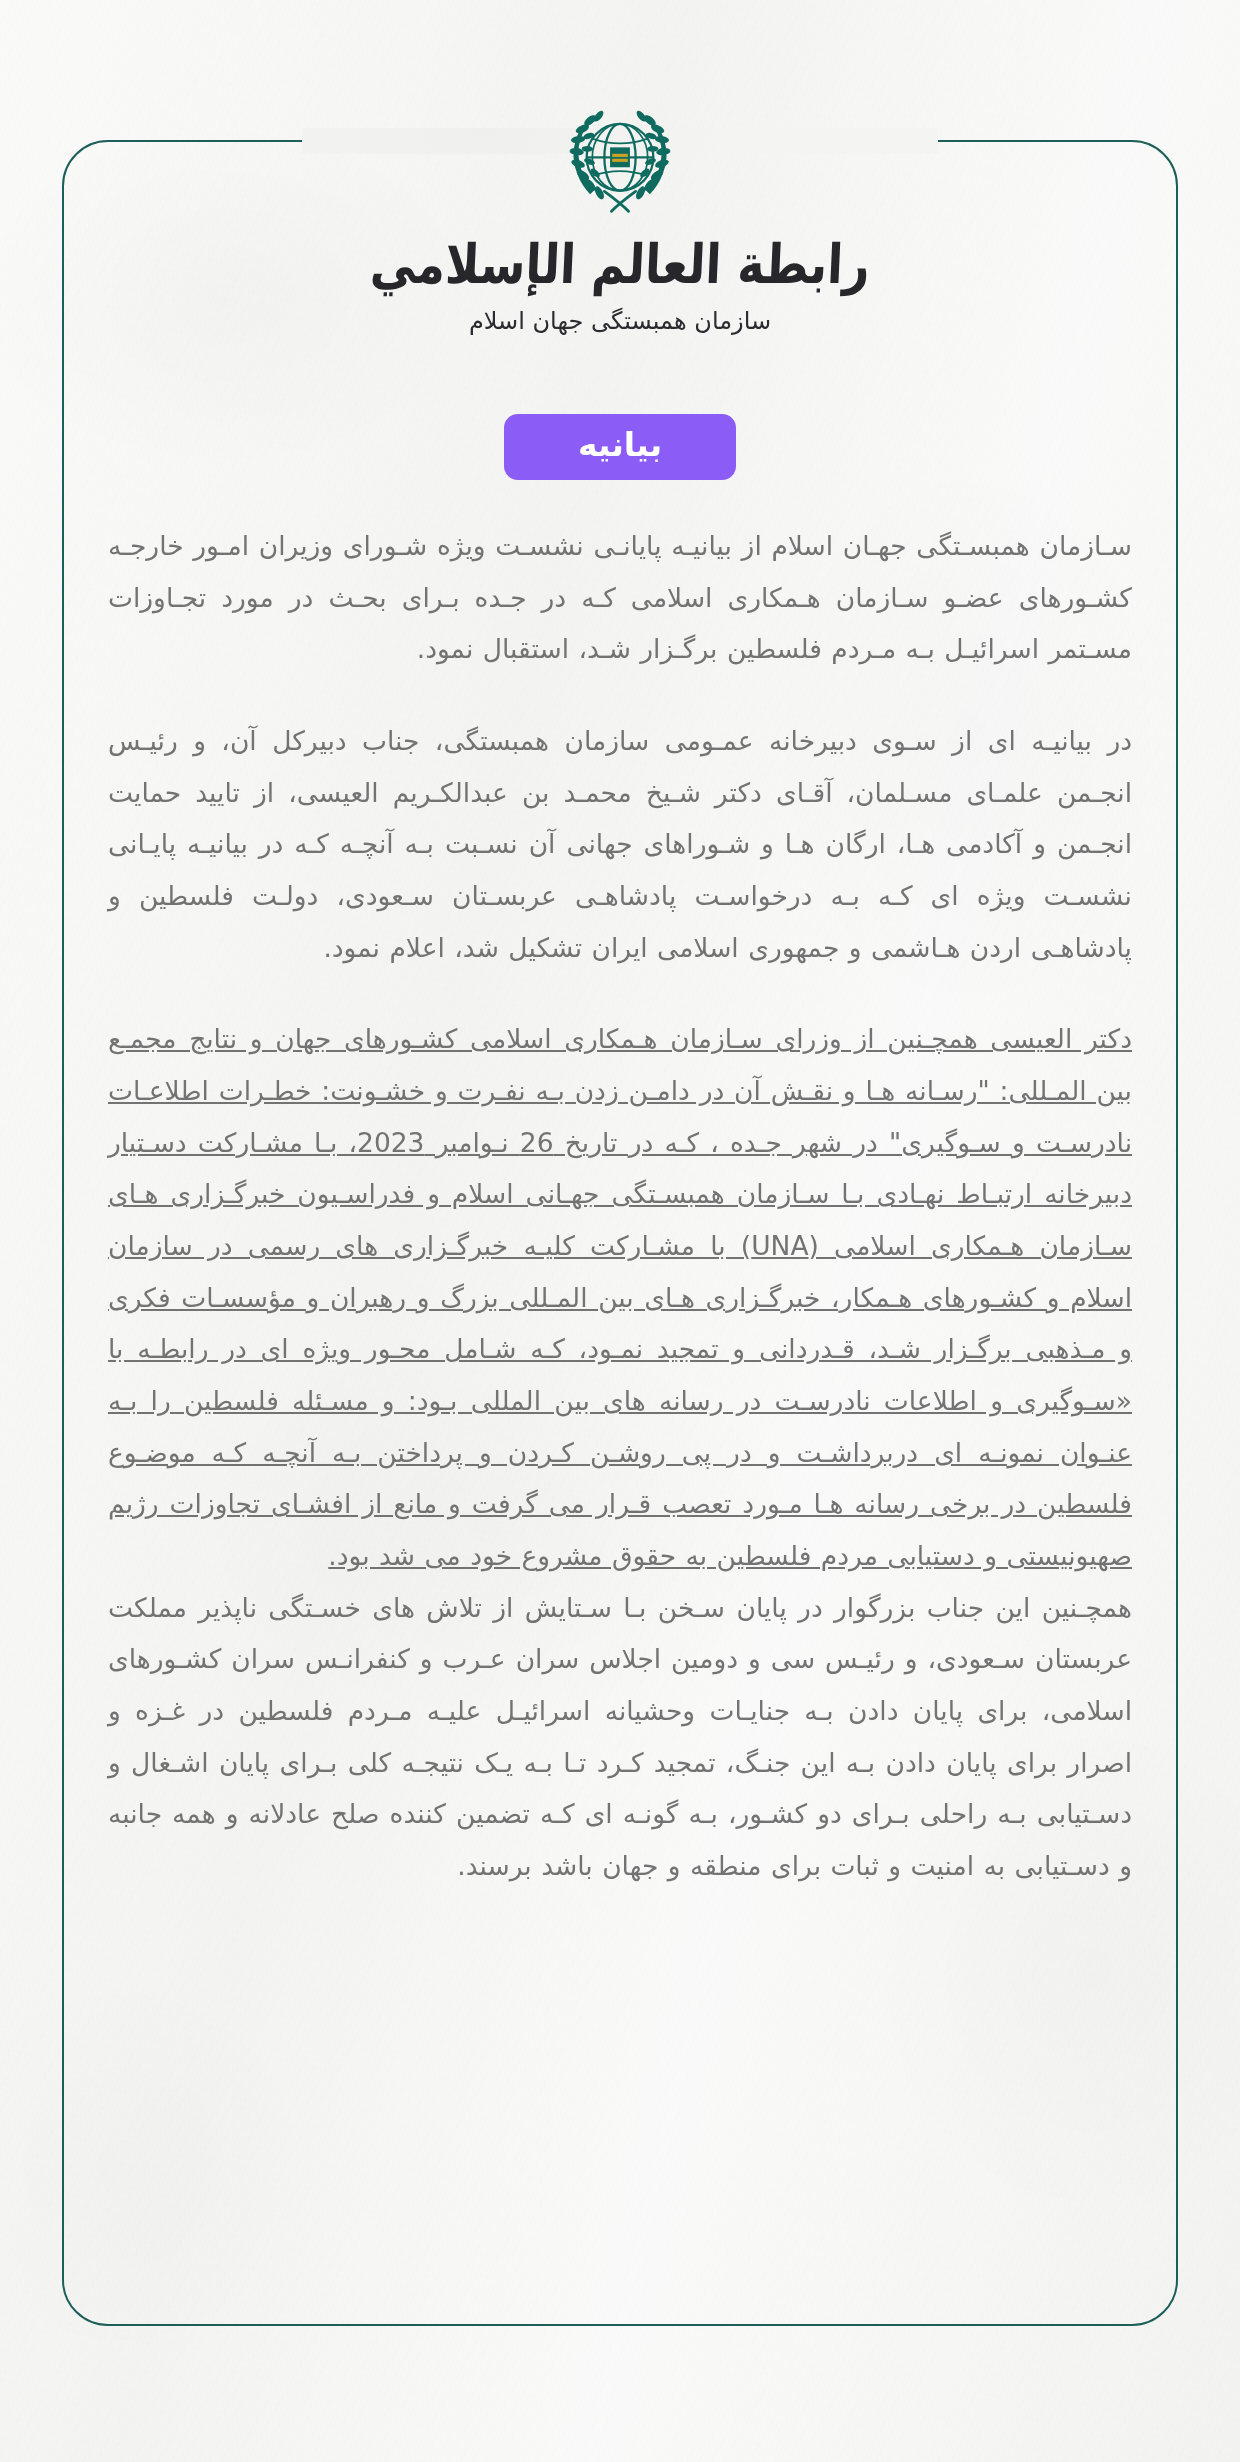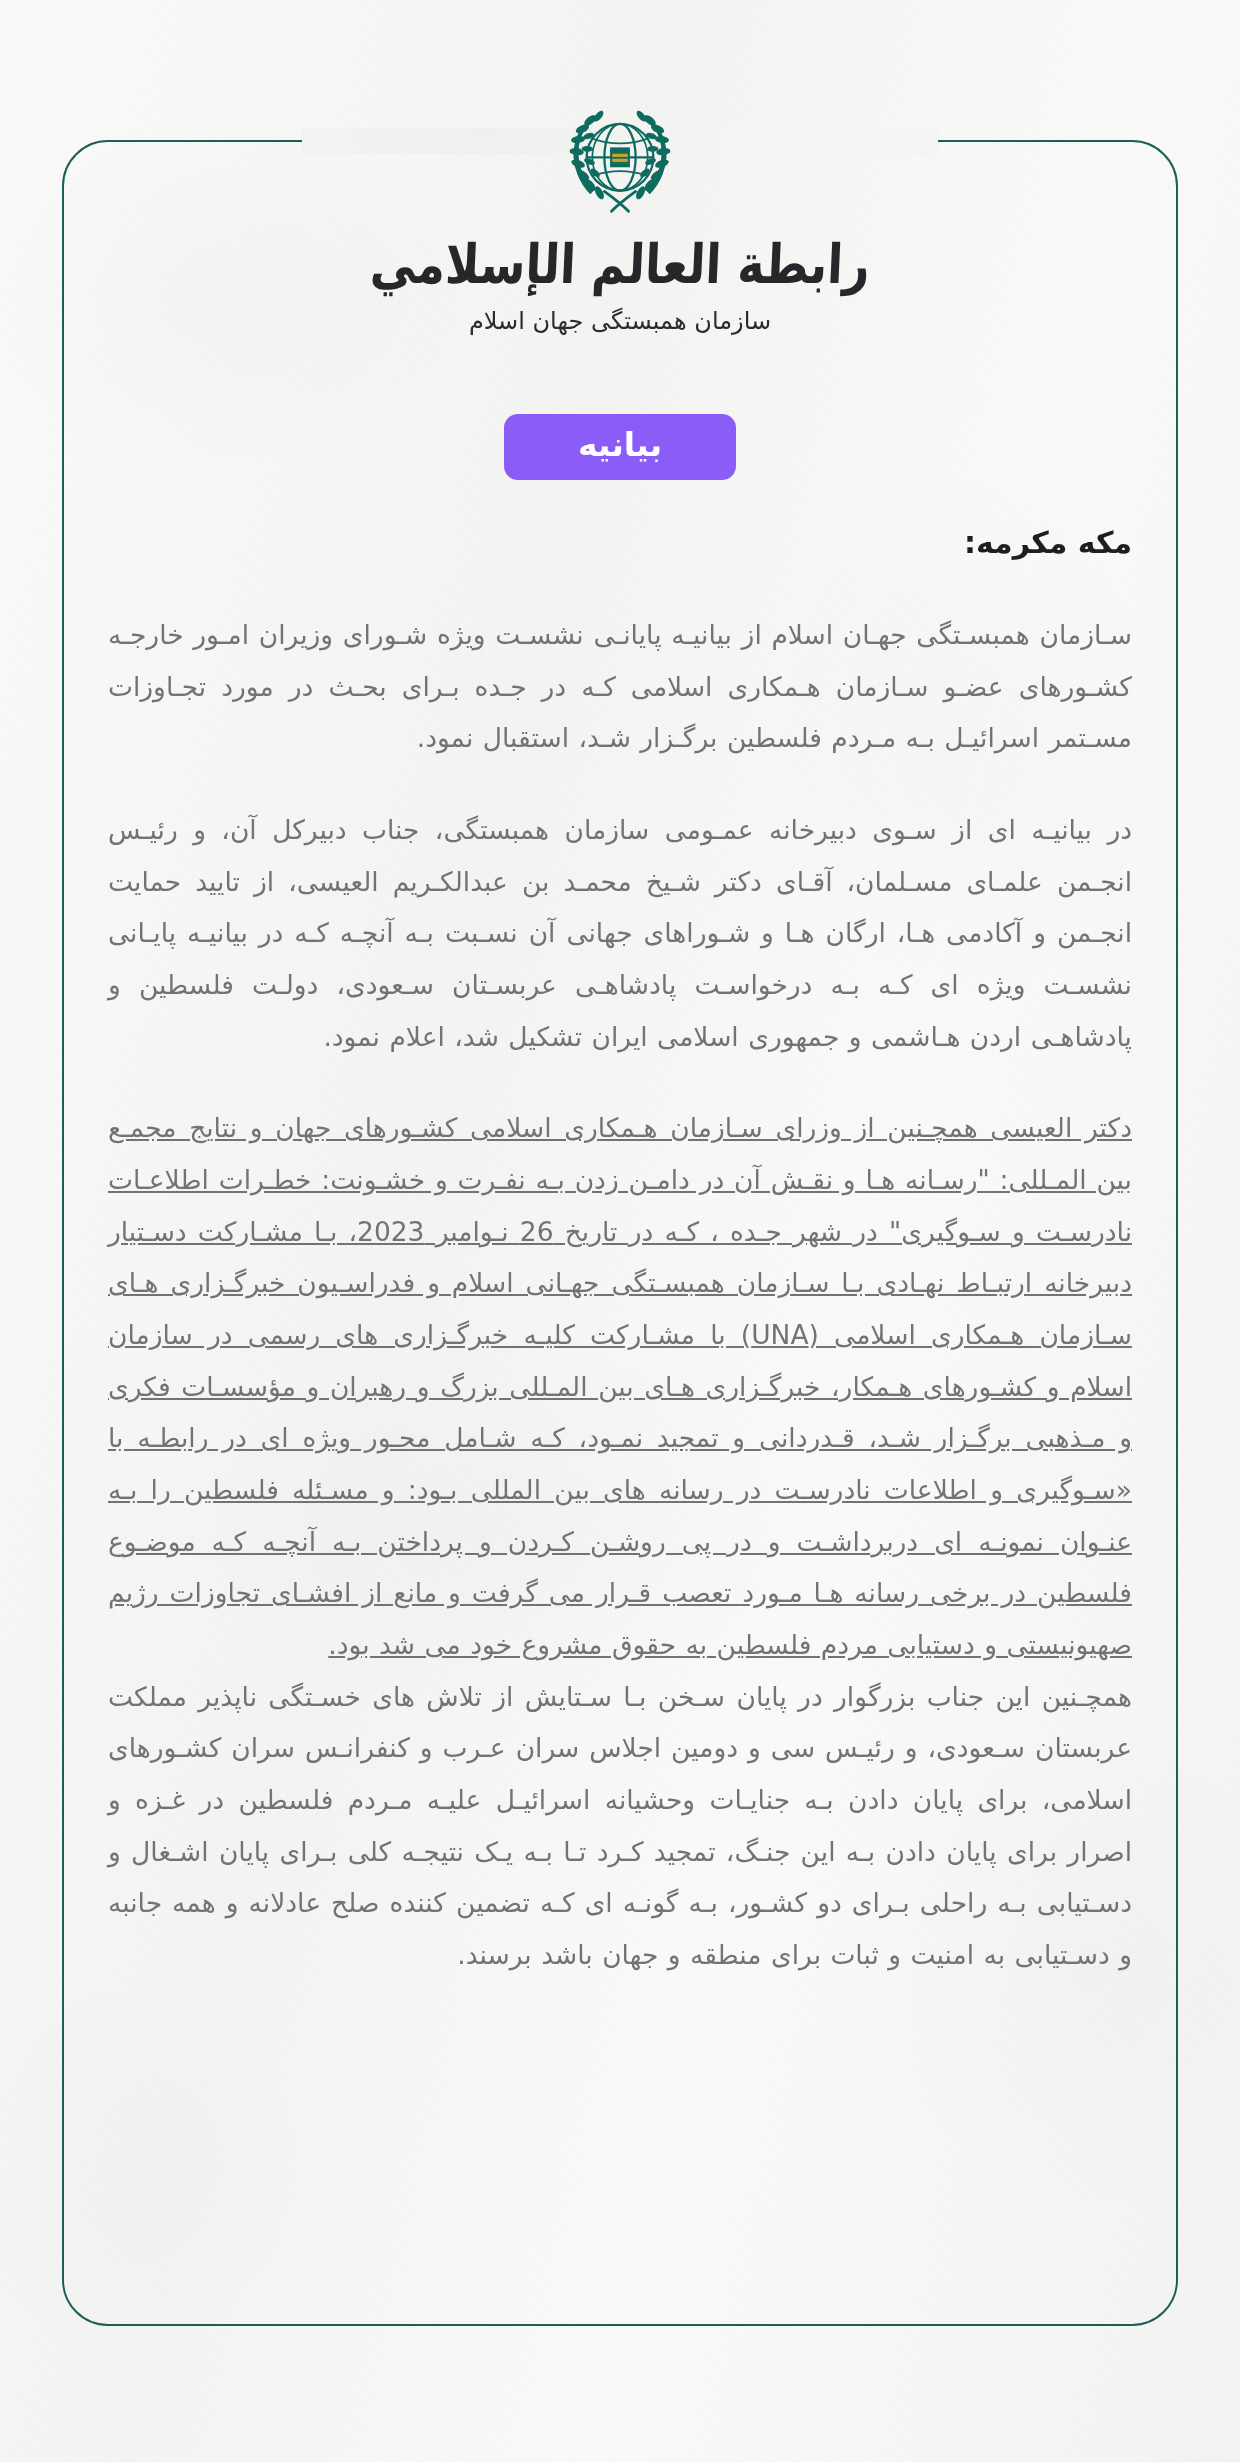--- a/index.html
+++ b/index.html
@@ -202,18 +202,17 @@
 <div class="masthead">
   <div class="logo-calligraphy">رابطة العالم الإسلامي</div>
   <div class="logo-subtitle">سازمان همبستگی جهان اسلام</div>
 </div>
 
 <div class="badge-row">
   <span class="badge">بیانیه</span>
 </div>
 
 <div class="content">
-  <div class="salutation">مکه مکرمه:</div>
   <p class="para">سـازمان همبسـتگی جهـان اسلام از بیانیـه پایانـی نشسـت ویژه شـورای وزیران امـور خارجـه کشـورهای عضـو سـازمان هـمکاری اسلامی کـه در جـده بـرای بحـث در مورد تجـاوزات مسـتمر اسرائیـل بـه مـردم فلسطین برگـزار شـد، استقبال نمود.</p>
   <p class="para">در بیانیـه ای از سـوی دبیرخانه عمـومی سازمان همبستگی، جناب دبیرکل آن، و رئیـس انجـمن علمـای مسـلمان، آقـای دکتر شـیخ محمـد بن عبدالکـریم العیسی، از تایید حمایت انجـمن و آکادمی هـا، ارگان هـا و شـوراهای جهانی آن نسـبت بـه آنچـه کـه در بیانیـه پایـانی نشسـت ویژه ای کـه بـه درخواسـت پادشاهـی عربسـتان سـعودی، دولـت فلسطین و پادشاهـی اردن هـاشمی و جمهوری اسلامی ایران تشکیل شد، اعلام نمود.</p>
   <p class="para tight">دکتر العیسی همچـنین از وزرای سـازمان هـمکاری اسلامی کشـورهای جهان و نتایج مجمـع بین المـللی: "رسـانه هـا و نقـش آن در دامـن زدن بـه نفـرت و خشـونت: خطـرات اطلاعـات نادرسـت و سـوگیری" در شهر جـده ، کـه در تاریخ 26 نـوامبر 2023، بـا مشـارکت دسـتیار دبیرخانه ارتبـاط نهـادی بـا سـازمان همبسـتگی جهـانی اسلام و فدراسـیون خبرگـزاری هـای سـازمان هـمکاری اسلامی (UNA) با مشـارکت کلیـه خبرگـزاری های رسمی در سازمان اسلام و کشـورهای هـمکار، خبرگـزاری هـای بین المـللی بزرگ و رهبران و مؤسسـات فکری و مـذهبی برگـزار شـد، قـدردانی و تمجید نمـود، کـه شـامل محـور ویژه ای در رابطـه با «سـوگیری و اطلاعات نادرسـت در رسانه های بین المللی بـود: و مسـئله فلسطین را بـه عنـوان نمونـه ای دربرداشـت و در پی روشـن کـردن و پرداختن بـه آنچـه کـه موضـوع فلسطین در برخی رسانه هـا مـورد تعصب قـرار می گرفت و مانع از افشـای تجاوزات رژیم صهیونیستی و دستیابی مردم فلسطین به حقوق مشروع خود می شد بود.</p>
   <p class="para run-on">همچـنین این جناب بزرگوار در پایان سـخن بـا سـتایش از تلاش های خسـتگی ناپذیر مملکت عربستان سـعودی، و رئیـس سی و دومین اجلاس سران عـرب و کنفرانـس سران کشـورهای اسلامی، برای پایان دادن بـه جنایـات وحشیانه اسرائیـل علیـه مـردم فلسطین در غـزه و اصرار برای پایان دادن بـه این جنـگ، تمجید کـرد تـا بـه یـک نتیجـه کلی بـرای پایان اشـغال و دسـتیابی بـه راحلی بـرای دو کشـور، بـه گونـه ای کـه تضمین کننده صلح عادلانه و همه جانبه و دسـتیابی به امنیت و ثبات برای منطقه و جهان باشد برسند.</p>
 </div>
 
 </body></html>

